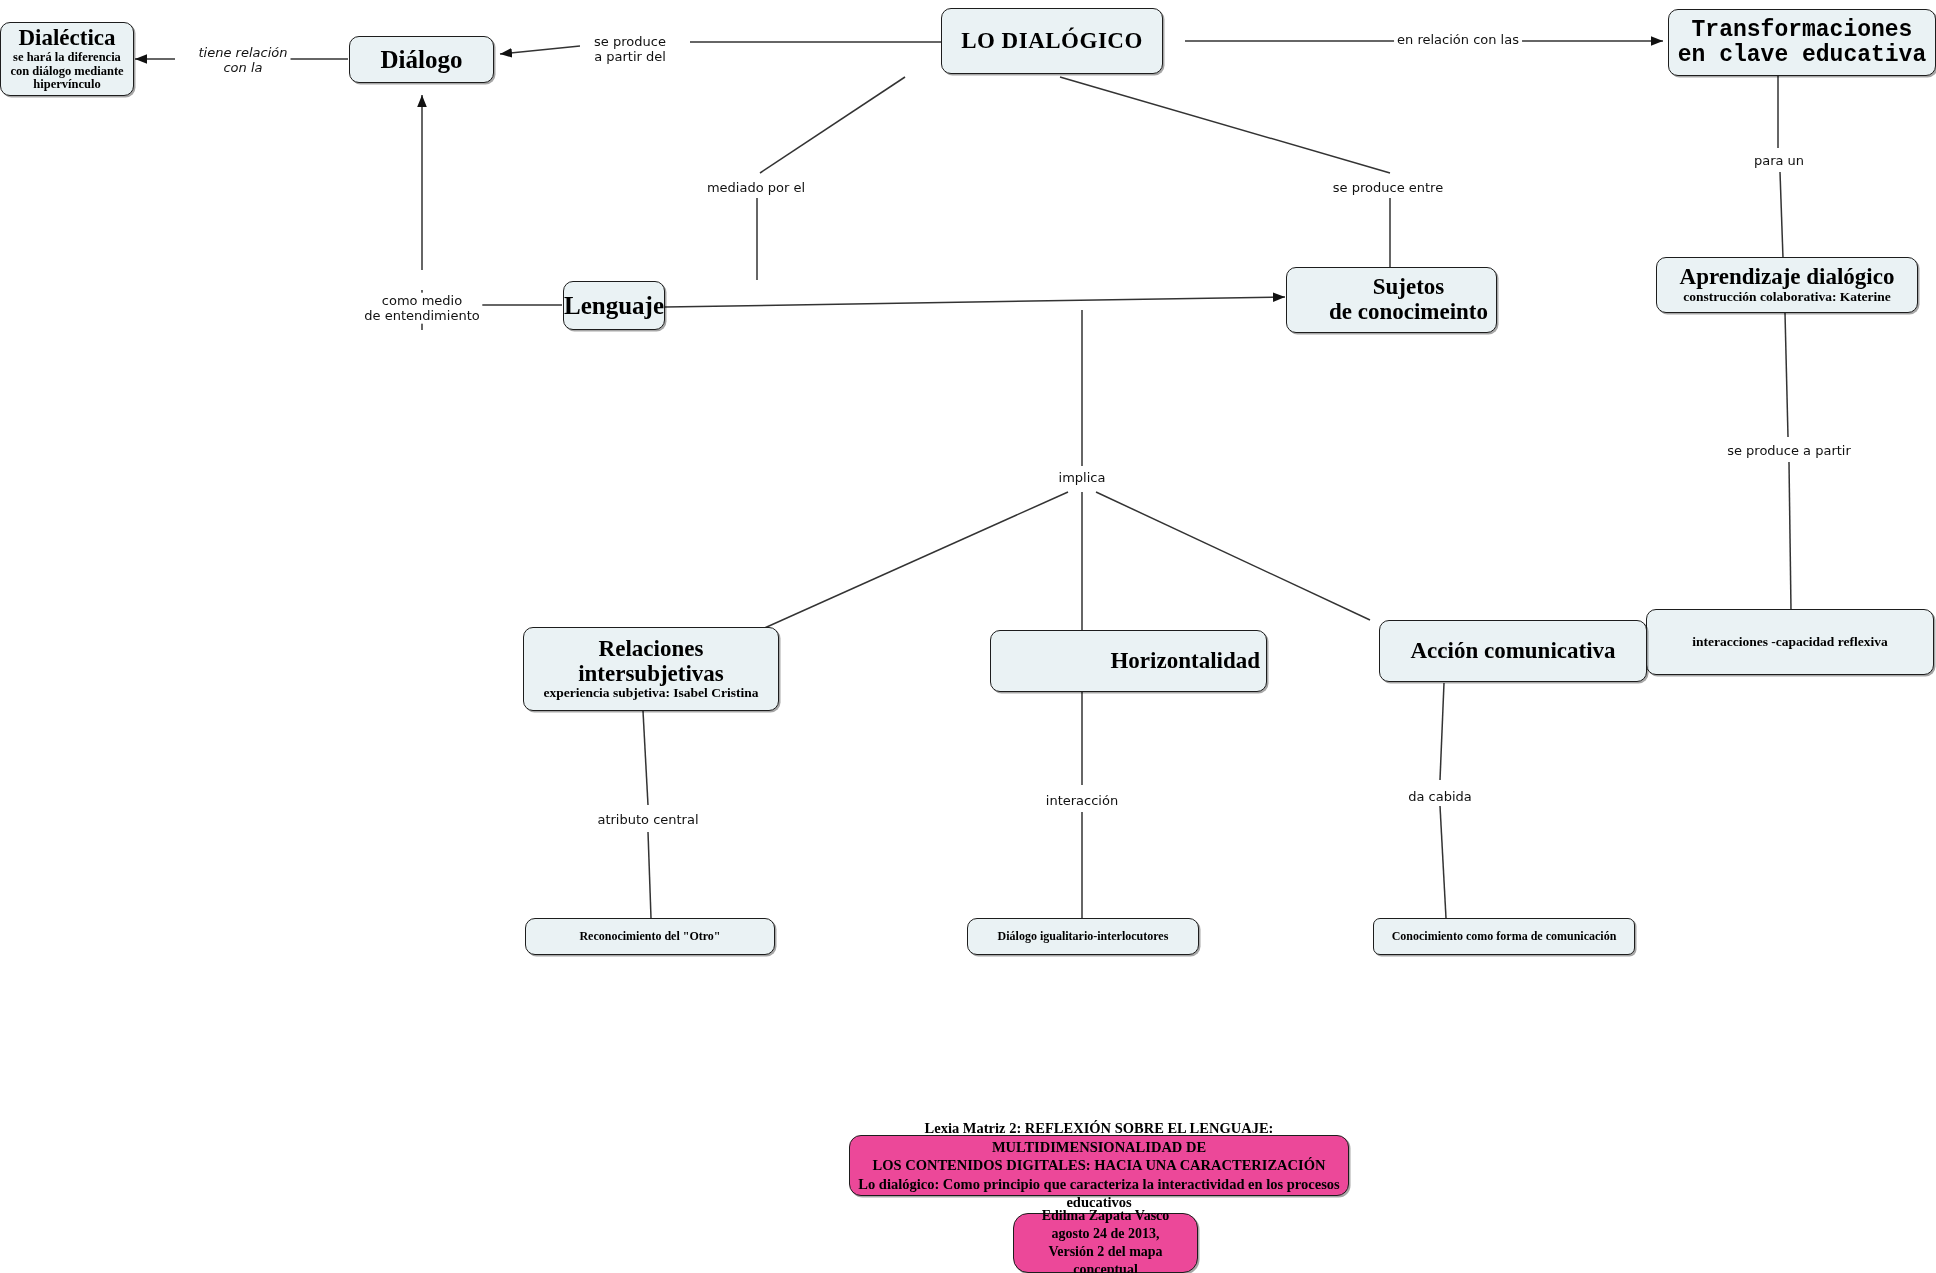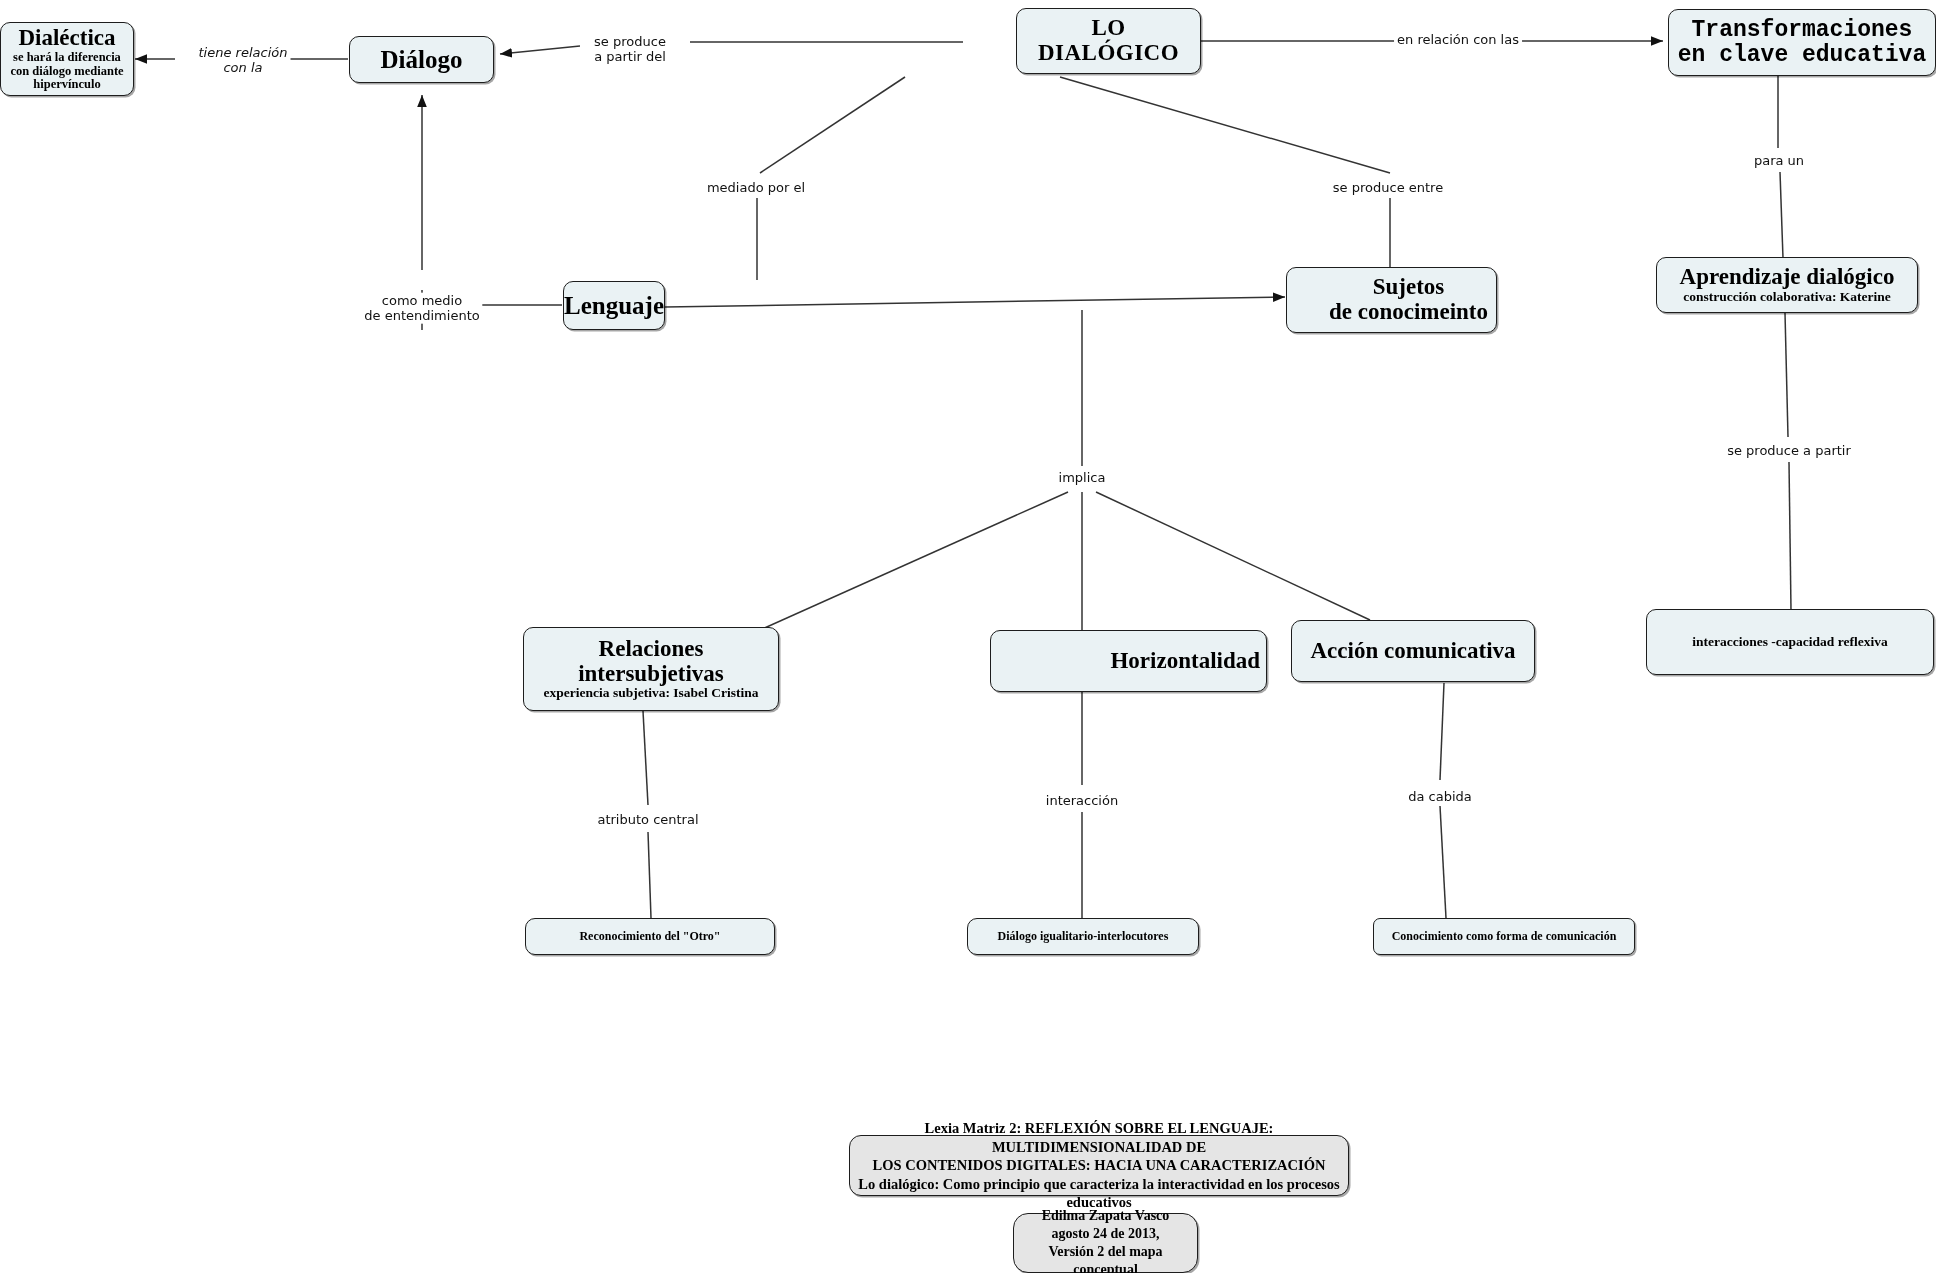--- a/index.html
+++ b/index.html
@@ -62,21 +62,21 @@
     text-align: center;
     line-height: 1.18;
     white-space: pre-line;
     background: #ffffff;
     padding: 0 3px;
     transform: translate(-50%, -50%);
   }
   .footer-box {
     position: absolute;
     box-sizing: border-box;
-    background: #e5e5e5;
+    background: #ec4899;
     border: 1.6px solid #1d1d1d;
     border-radius: 12px;
     display: flex;
     align-items: center;
     justify-content: center;
     text-align: center;
     font-family: "Liberation Serif", serif;
     font-weight: bold;
     color: #000;
     line-height: 1.28;
@@ -151,21 +151,21 @@
     <div class="title">Dialéctica</div>
     <div class="sub" style="white-space:pre-line;">se hará la diferencia
 con diálogo mediante
 hipervínculo</div>
   </div>
 
   <div class="node t-xl" style="left:349px; top:36px; width:145px; height:47px;">
     <div class="title">Diálogo</div>
   </div>
 
-  <div class="node t-lg" style="left:1016px; top:8px; width:185px; height:66px;">
+  <div class="node t-lg" style="left:941px; top:8px; width:222px; height:66px;">
     <div class="title" style="letter-spacing:0.5px;">LO DIALÓGICO</div>
   </div>
 
   <div class="node t-lg" style="left:1668px; top:9px; width:268px; height:67px;">
     <div class="title" style="white-space:pre-line;font-family:Liberation Mono, monospace;">Transformaciones
 en clave educativa</div>
   </div>
 
   <div class="node t-xl" style="left:563px; top:281px; width:102px; height:49px;">
     <div class="title">Lenguaje</div>
@@ -188,21 +188,21 @@
   <div class="node t-lg s-sm" style="left:523px; top:627px; width:256px; height:84px;">
     <div class="title" style="white-space:pre-line;">Relaciones
 intersubjetivas</div>
     <div class="sub">experiencia subjetiva: Isabel Cristina</div>
   </div>
 
   <div class="node t-lg" style="left:990px; top:630px; width:277px; height:62px;align-items:flex-end;">
     <div class="title">Horizontalidad</div>
   </div>
 
-  <div class="node t-lg" style="left:1291px; top:620px; width:244px; height:62px;">
+  <div class="node t-lg" style="left:1379px; top:620px; width:268px; height:62px;">
     <div class="title">Acción comunicativa</div>
   </div>
 
   <div class="node t-xs" style="left:525px; top:918px; width:250px; height:37px;">
     <div class="title">Reconocimiento del "Otro"</div>
   </div>
 
   <div class="node t-xs" style="left:967px; top:918px; width:232px; height:37px;">
     <div class="title">Diálogo igualitario-interlocutores</div>
   </div>

